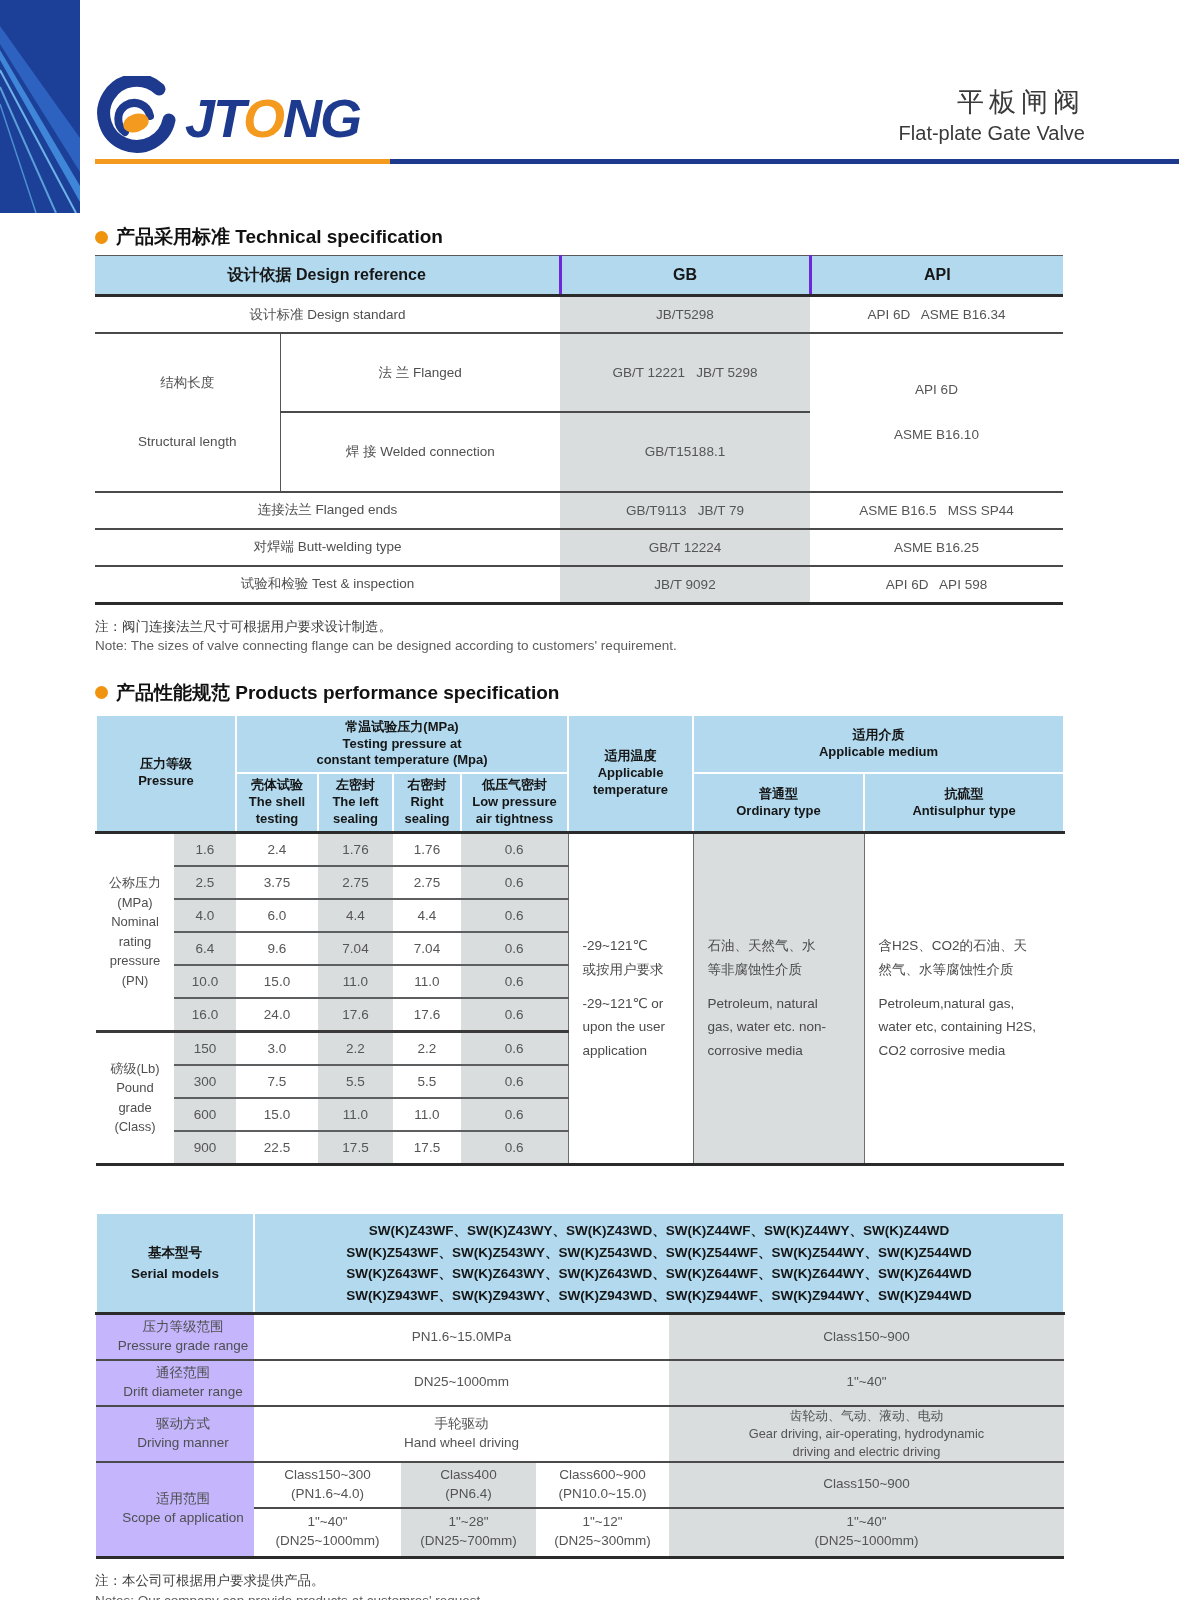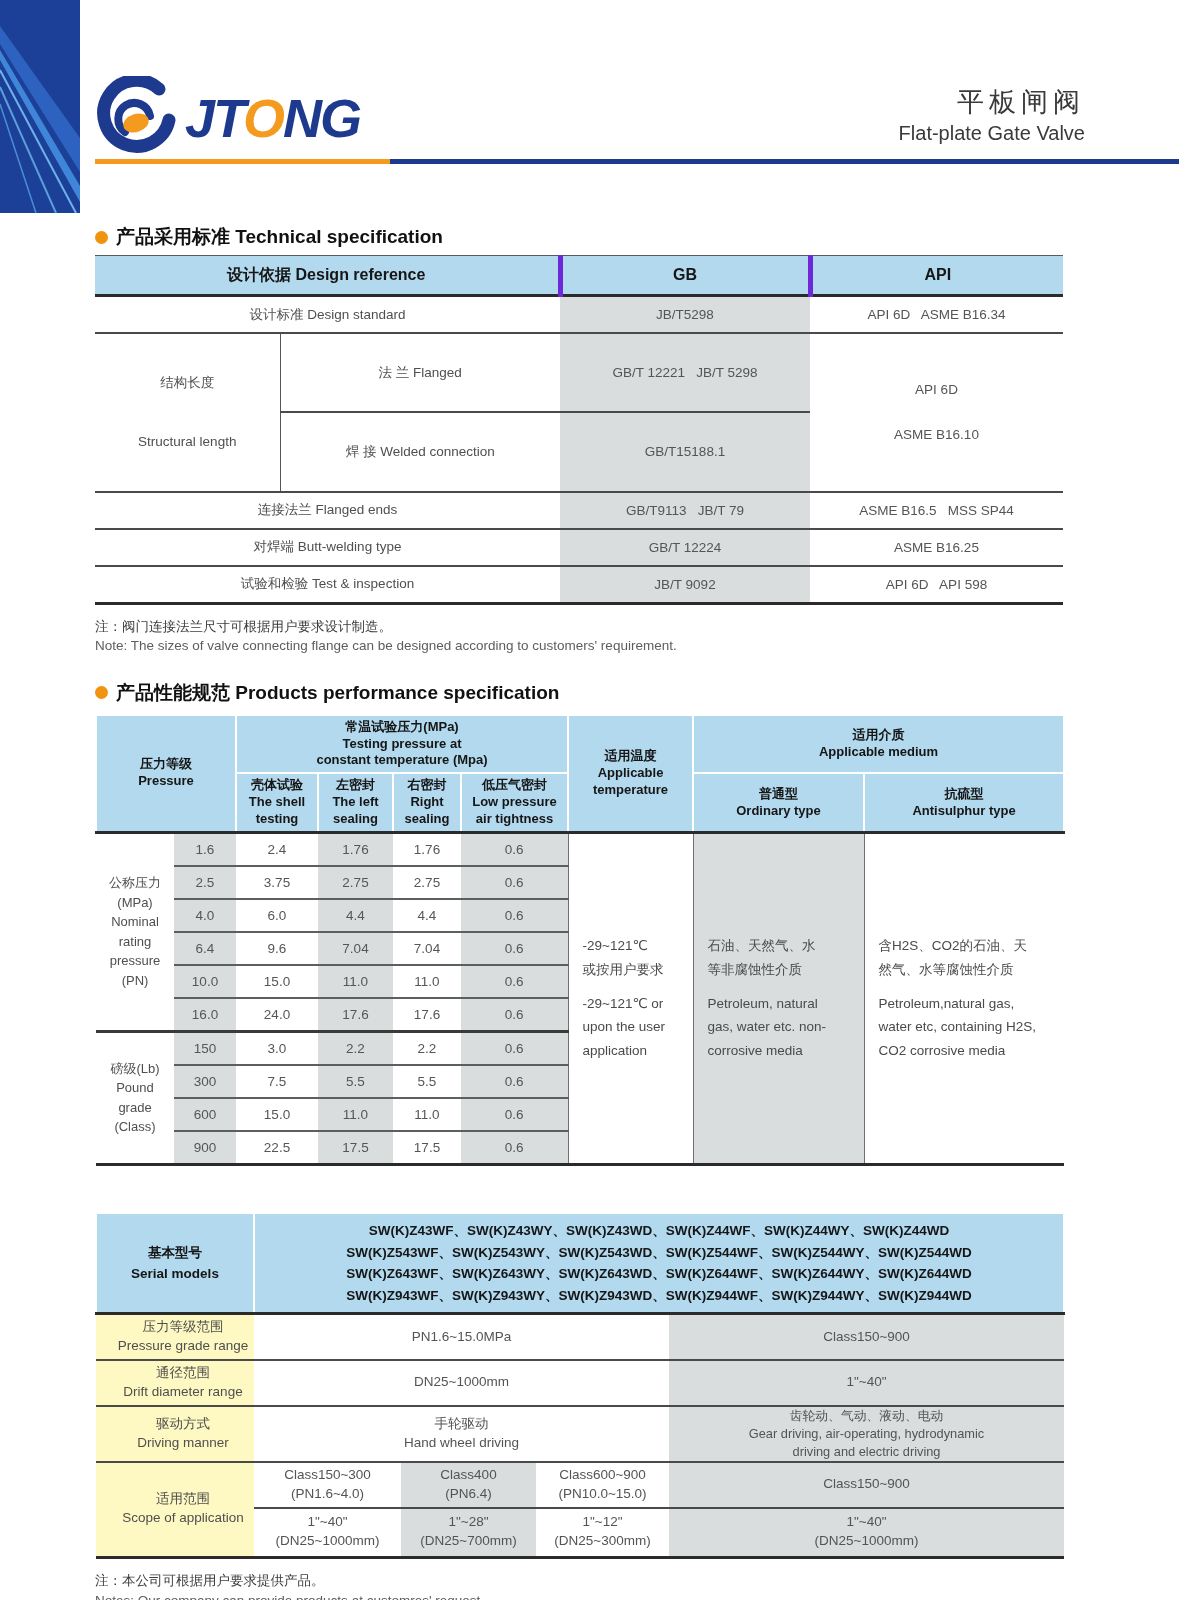--- a/index.html
+++ b/index.html
@@ -25,21 +25,21 @@
   .h2{margin-top:24px;}
   
   table{border-collapse:collapse;table-layout:fixed;width:968px;}
   td,th{padding:0 4px;vertical-align:middle;text-align:center;font-weight:normal;}
   .blue{background:#b2d9ee;}
   .grayc{background:#d9dddd;}
   th{font-weight:bold;color:#161616;font-size:16px;}
   
   .t1{margin-top:5px;border-top:1px solid #5a5a5a;border-bottom:3px solid #2b2b2b;}
   .t1 thead th{height:38px;border-bottom:3px solid #2b2b2b;}
-  .t1 thead th + th{border-left:5px solid #6d28d9;}
+  .t1 thead th + th{border-left:3px solid #6d28d9;}
   .t1 tbody td{height:35px;border-bottom:2px solid #4a4a4a;font-size:13.5px;color:#555;white-space:pre-wrap;}
   .t1 tbody tr:last-child td{border-bottom:none;}
   .t1 .lbl{color:#4f4f4f;}
   .t1 .sub{border-left:1px solid #555;}
   .t1 .slabel{line-height:1.45;}
   
   .t2{margin-top:8px;border-top:1px solid #5a5a5a;border-bottom:3px solid #2b2b2b;}
   .t2 thead th{border:2px solid #fff;font-size:13px;line-height:1.3;padding:3px 2px;}
   .t2 thead th.db{border-bottom:3px solid #2b2b2b;}
   .t2 tbody td{font-size:13.5px;color:#565656;}
@@ -49,21 +49,21 @@
   .t2 .glabel{background:#fff;color:#4f4f4f;font-size:13px;line-height:1.5;border-bottom:3px solid #3a3a3a;}
   .t2 .glabel.gl-last{border-bottom:none;}
   .t2 .bigcell{border-left:1px solid #6f6f6f;text-align:left;vertical-align:middle;
                font-size:13.5px;color:#4a4a4a;line-height:1.75;padding:0 14px 0 14px;margin-top:25px;}
   .t2 .bigcell .blk{margin:10px 0;}
   
   .t3{margin-top:46px;border-top:1px solid #5a5a5a;border-bottom:3px solid #2b2b2b;}
   .t3 thead th{border:2px solid #fff;border-bottom:3px solid #2b2b2b;font-size:13.5px;line-height:1.6;padding:6px 4px;}
   .t3 tbody td{border-bottom:2px solid #4a4a4a;font-size:13.5px;color:#545454;line-height:1.4;}
   .t3 tbody tr:last-child td{border-bottom:none;}
-  .t3 .lblc{background:#fef9c3;color:#4f4f4f;padding-left:20px;}
+  .t3 .lblc{background:#c4b5fd;color:#4f4f4f;padding-left:20px;}
   .t3 .rh1{height:46px;} .t3 .rh2{height:46px;margin-left:33px;} .t3 .rh3{height:54px;}
   .t3 .rh4{height:46px;} .t3 .rh5{height:50px;}
   .t3 .drv{font-size:12.8px;}
   
   .note{margin-top:12px;font-size:13.5px;line-height:1.45;}
   .note .nz{color:#3d3d3d;}
   .note .ne{color:#5d5d5d;}
 </style>
 </head>
 <body>

